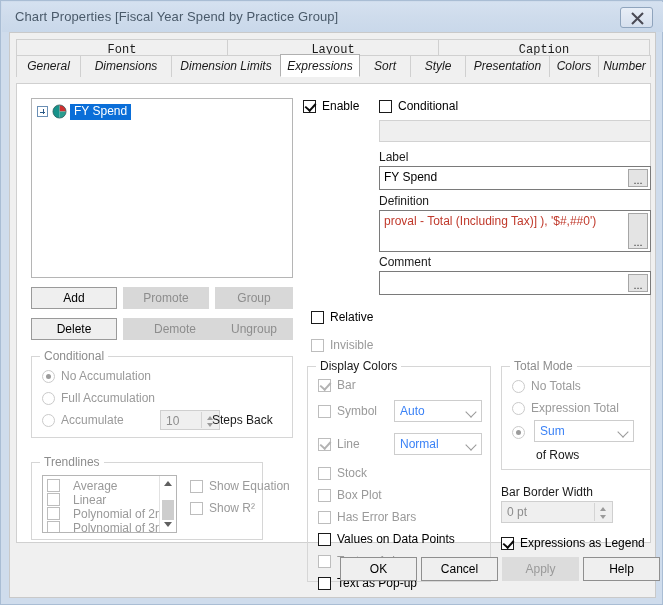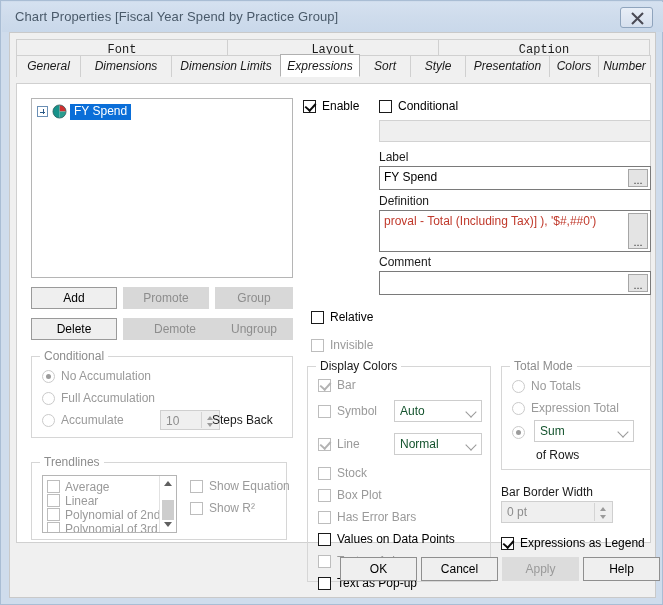--- a/index.html
+++ b/index.html
@@ -136,21 +136,21 @@
     display:flex;align-items:flex-end;justify-content:center;padding-bottom:2px;
     line-height:8px;
   }
   .flabel{position:absolute;font-size:12px;color:#1a1a1a;}
 
   
   .combo{
     position:absolute;background:#ffffff;border:1px solid #cdcdcd;
     box-sizing:border-box;font-size:12px;cursor:pointer;
   }
-  .combo .cval{position:absolute;left:5px;top:3px;color:#14532d;}
+  .combo .cval{position:absolute;left:5px;top:3px;color:#3b82f6;}
   .combo .caret{
     position:absolute;right:6px;top:7px;width:7px;height:7px;
     border-right:1.6px solid #9a9a9a;border-bottom:1.6px solid #9a9a9a;
     transform:rotate(45deg);
   }
 
   
   .spin{
     position:absolute;background:#efefef;border:1px solid #cfcfcf;
     box-sizing:border-box;font-size:12px;color:#8d8d8d;
@@ -166,21 +166,21 @@
     border-left:3.5px solid transparent;border-right:3.5px solid transparent;
   }
   .spin .sb.up .arrow{top:4px;border-bottom:4px solid #9a9a9a;}
   .spin .sb.dn .arrow{top:3px;border-top:4px solid #9a9a9a;}
 
   
   .tlbox{
     position:absolute;background:#ffffff;border:1px solid #b5b5b5;
     box-sizing:border-box;overflow:hidden;
   }
-  .tlrow{position:absolute;left:4px;height:15px;display:flex;align-items:center;font-size:12px;}
+  .tlrow{position:absolute;left:4px;height:15px;display:flex;align-items:flex-start;font-size:12px;gap:8px;}
   .tlrow .lbl{margin-left:5px;color:#9a9a9a;white-space:nowrap;}
   .tlscroll{
     position:absolute;right:0;top:0;bottom:0;width:17px;background:#ffffff;
     border-left:1px solid #e2e2e2;box-sizing:border-box;cursor:pointer;
   }
   .tlscroll .thumb{position:absolute;left:2px;right:2px;top:24px;height:20px;background:#cdcdcd;}
   .sc-arrow{position:absolute;left:50%;margin-left:-4px;width:0;height:0;
     border-left:4.5px solid transparent;border-right:4.5px solid transparent;}
   .sc-arrow.up{top:5px;border-bottom:5px solid #606060;}
   .sc-arrow.dn{bottom:5px;border-top:5px solid #606060;}
@@ -271,21 +271,21 @@
                 <span class="arrow"></span>
               </span>
             <span class="sb dn">
                 <span class="arrow"></span>
               </span>
           </span>
         </div>
         <div class="flabel" style="left:180px;top:56px;color:#1a1a1a">Steps Back</div>
       </div>
 
-      <div class="group" style="left:14px;top:378px;width:256px;height:78px">
+      <div class="group" style="left:14px;top:378px;width:232px;height:78px">
         <span class="group-title dim">Trendlines</span>
         <div class="tlbox" style="left:10px;top:12px;width:135px;height:58px">
           <div class="tlrow" style="top:3px">
             <span class="cb dim"></span>
             <span class="lbl">Average</span>
           </div>
           <div class="tlrow" style="top:17px">
             <span class="cb dim"></span>
             <span class="lbl">Linear</span>
           </div>

